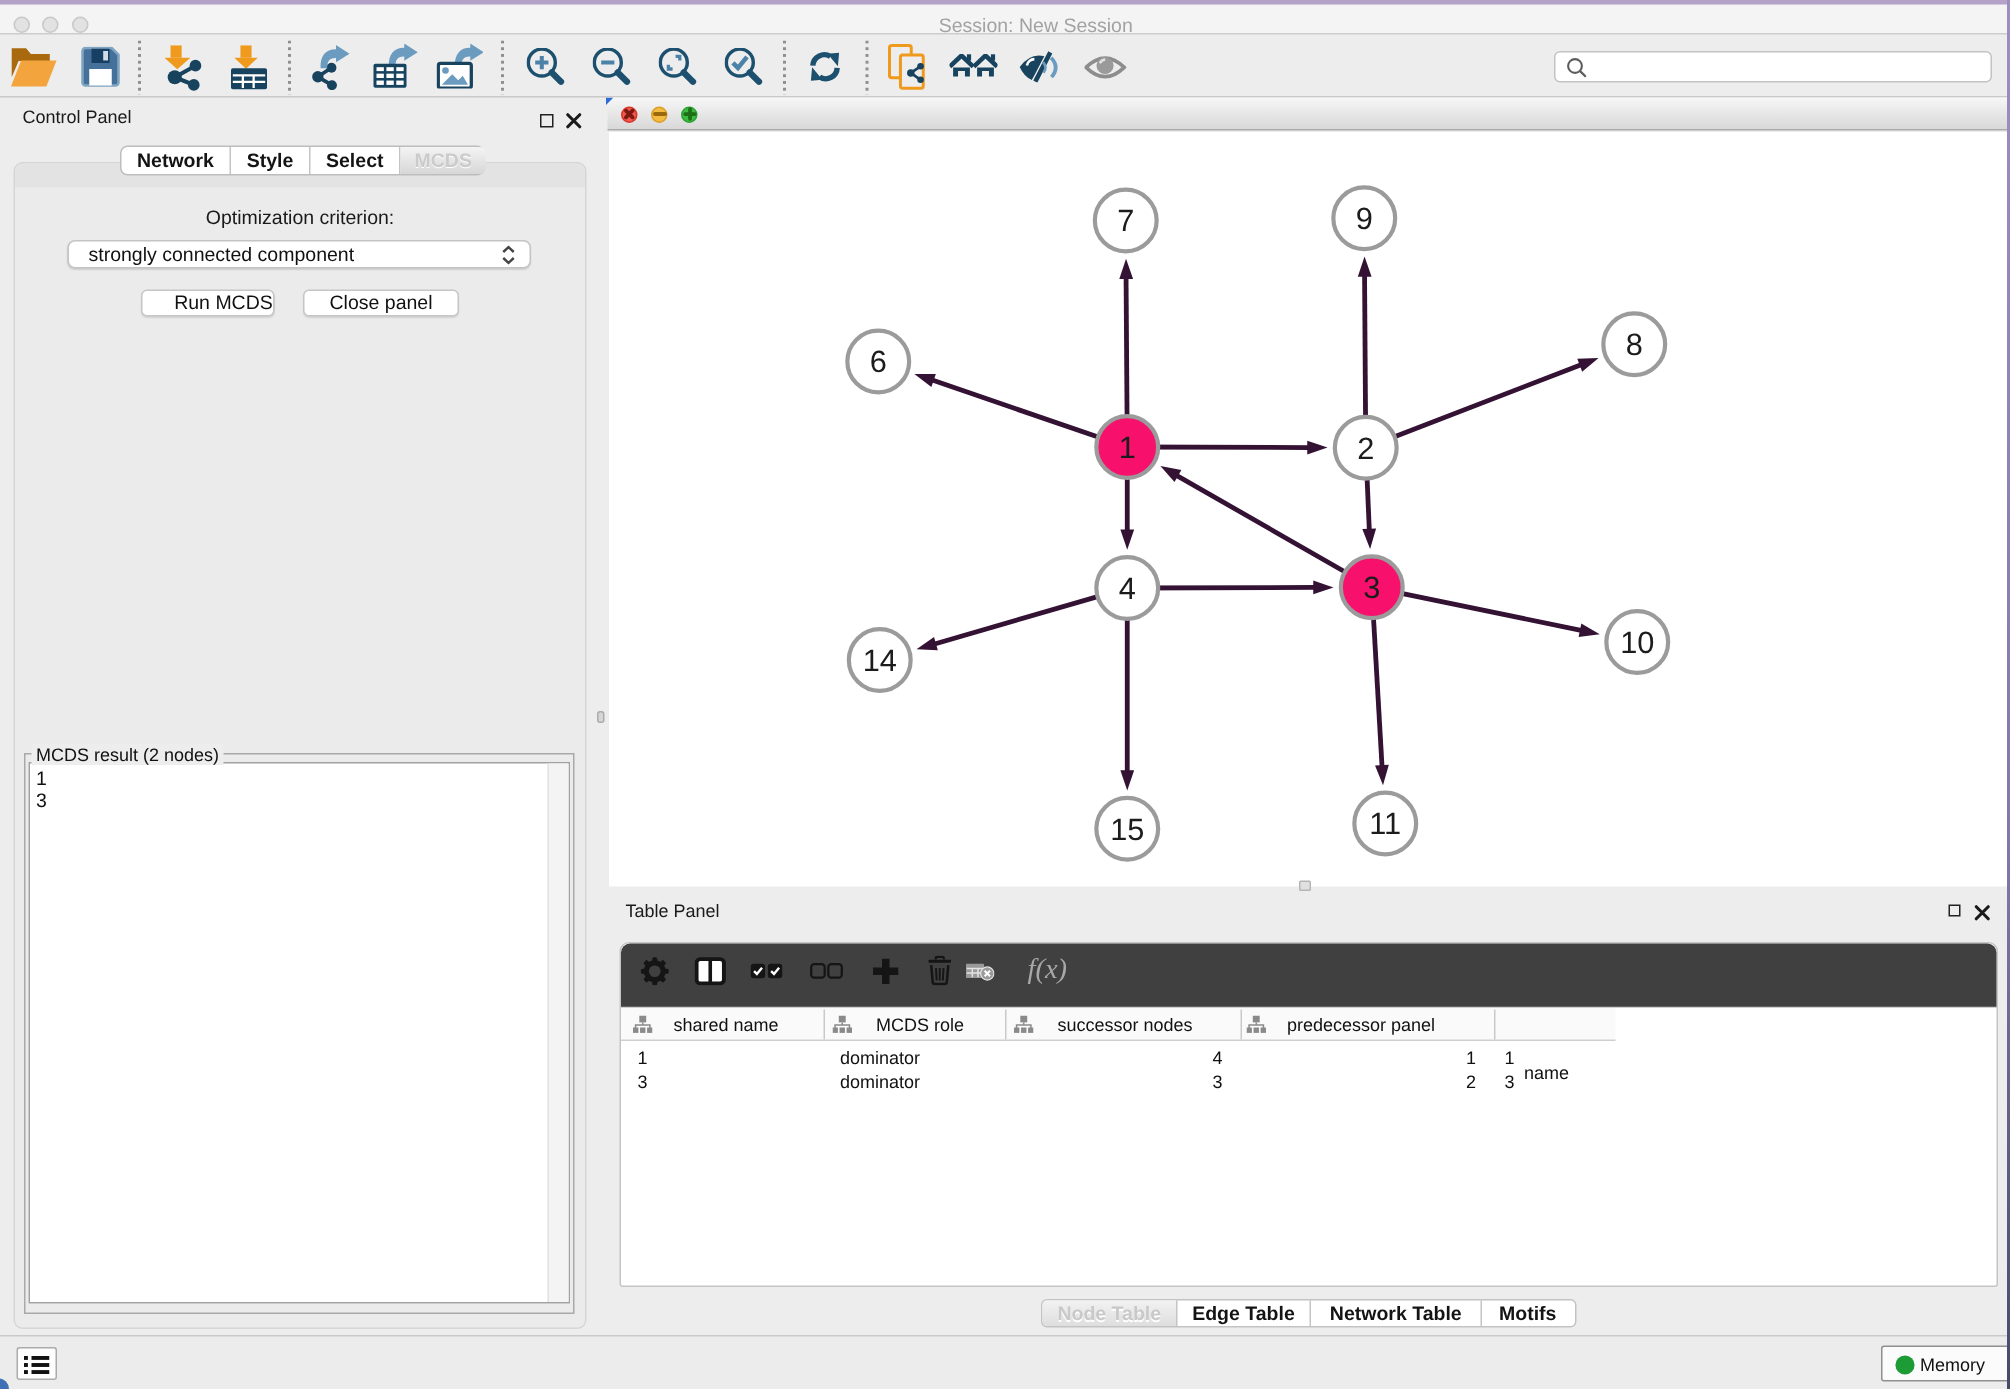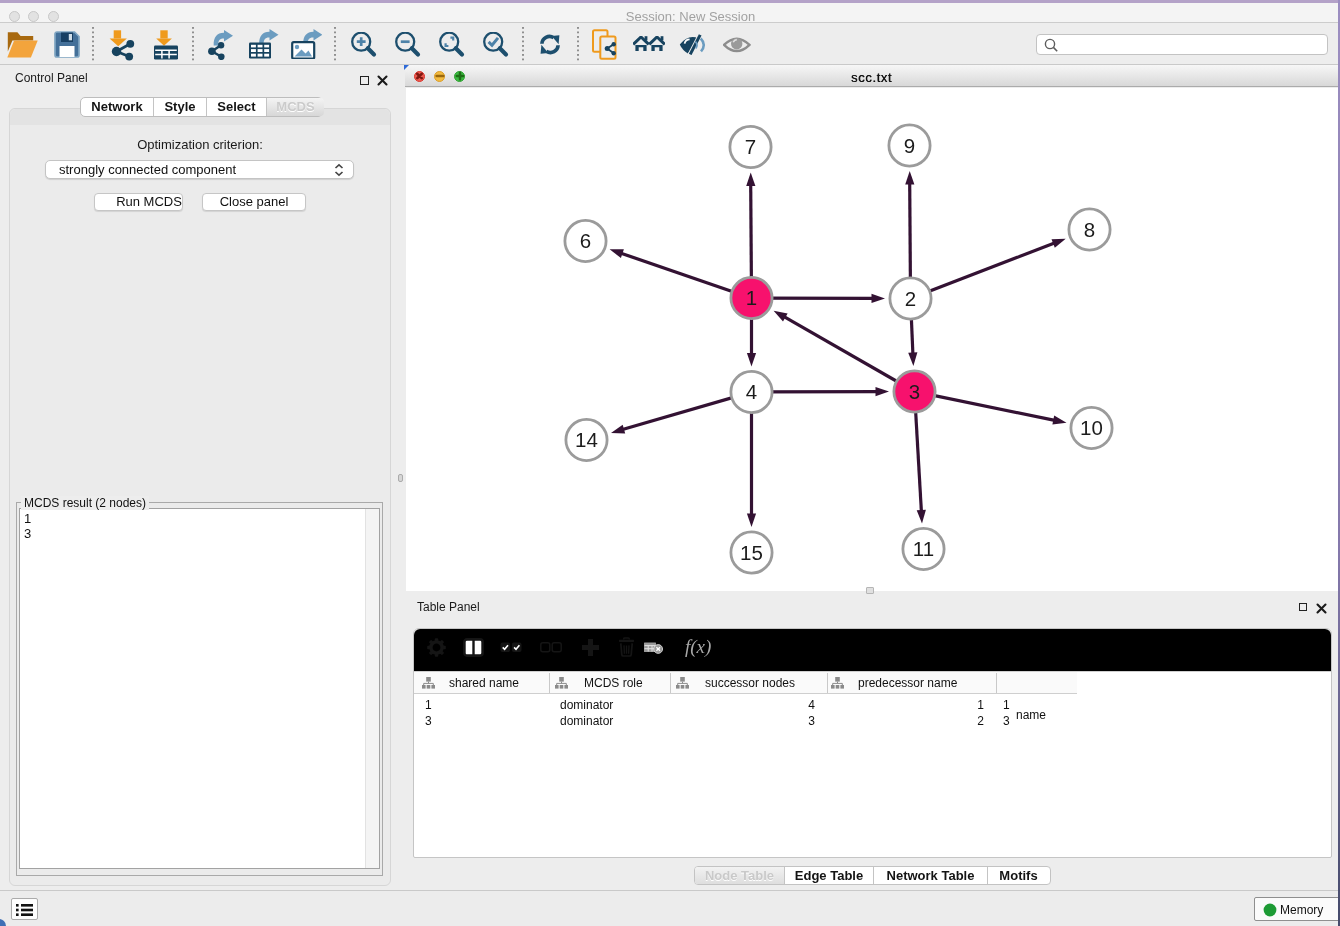--- a/index.html
+++ b/index.html
@@ -38,21 +38,21 @@
 #gripV { left:398px; top:474px; width:5px; height:8px; background:#d6d6d6; border:1px solid #ababab; border-radius:2px; }
 #sccTitle { left:405px; top:65px; width:933px; height:22px; background:linear-gradient(#f7f7f7,#d8d8d8); border-bottom:1px solid #ababab; }
 #sccName { position:absolute; left:0; right:0; top:5px; text-align:center; font-size:13px; letter-spacing:0.6px; color:#111; text-shadow:0.4px 0 0 #111; }
 .mac { position:absolute; top:5.5px; width:11px; height:11px; border-radius:50%; }
 #canvas { left:406px; top:88px; width:932px; height:503px; background:#ffffff; }
 #gripH { left:866px; top:587px; width:8px; height:7px; background:#e0e0e0; border:1px solid #b5b5b5; border-radius:1px; }
 
 #tpTitle { left:417px; top:600px; font-size:12px; color:#1a1a1a; }
 #tpMax { left:1299px; top:603px; width:8px; height:8px; border:1.5px solid #222; }
 #tpBox { left:413px; top:628px; width:919px; height:230px; background:#ffffff; border:1px solid #c5c5c5; border-radius:6px 6px 2px 2px; }
-#tpToolbar { left:414px; top:629px; width:917px; height:43px; background:#000000; border-radius:6px 6px 0 0; border-bottom:1px solid #cfcfcf; }
+#tpToolbar { left:414px; top:629px; width:917px; height:43px; background:#404040; border-radius:6px 6px 0 0; border-bottom:1px solid #cfcfcf; }
 #thead { left:414px; top:672px; width:663px; height:22px; background:#fafafa; border-bottom:1px solid #cfcfcf; }
 .thcell { position:absolute; top:4px; font-size:12px; color:#111; }
 .thdiv { position:absolute; top:1px; width:1px; height:20px; background:#c9c9c9; }
 .trow { position:absolute; font-size:12px; color:#111; }
 
 #btTabs { left:694px; top:866px; width:357px; height:19px; background:#ffffff; border:1px solid #c3c3c3; border-radius:4px; }
 .bttab { position:absolute; top:0; height:17px; line-height:17px; text-align:center; font-size:13px; font-weight:bold; color:#141414; }
 #btNode { background:linear-gradient(#f2f2f2,#dedede); color:#c9c9c9; text-shadow:0 1px 0 #ffffff; border-radius:3px 0 0 3px; }
 #listBtn { left:11px; top:898px; width:27px; height:22px; background:#fdfdfd; border:1px solid #ababab; border-radius:2px; }
 #memBtn { left:1254px; top:897px; width:97px; height:24px; background:#fbfbfb; border:1px solid #8f8f8f; border-radius:2px; font-size:12px; color:#111; }
@@ -226,21 +226,20 @@
 
 <div class="abs" id="sccTitle">
   <div class="mac" style="left:9px; background:#ee5a50; border:1px solid #d8342b;"></div>
   <div class="mac" style="left:29px; background:#f3bb40; border:1px solid #dc9e27;"></div>
   <div class="mac" style="left:49px; background:#3cba41; border:1px solid #2da232;"></div>
   <svg width="70" height="22" style="position:absolute; left:0; top:0;" viewBox="0 0 70 22">
     <path d="M12.3 13.2 L16.7 8.8 M16.7 13.2 L12.3 8.8" stroke="#7e1810" stroke-width="2.6" stroke-linecap="round"></path>
     <path d="M31.7 11 L38.3 11" stroke="#99670c" stroke-width="2.7" stroke-linecap="round"></path>
     <path d="M51.8 11 L58.2 11 M55 7.8 L55 14.2" stroke="#1d6e15" stroke-width="2.5" stroke-linecap="round"></path>
   </svg>
-  <div id="sccName">scc.txt</div>
 </div>
 <div class="abs" id="canvas">
 <svg width="932" height="503" viewBox="0 0 932 503" font-family="Liberation Sans, sans-serif">
 <line x1="345.5" y1="208.0" x2="344.7" y2="96.5" stroke="#331233" stroke-width="3.2"></line>
 <polygon points="344.7,84.5 349.4,98.0 340.2,98.0" fill="#331233"></polygon>
 <line x1="343.6" y1="209.4" x2="215.0" y2="165.2" stroke="#331233" stroke-width="3.2"></line>
 <polygon points="203.6,161.3 217.9,161.3 214.9,170.0" fill="#331233"></polygon>
 <line x1="347.5" y1="210.0" x2="467.0" y2="210.4" stroke="#331233" stroke-width="3.2"></line>
 <polygon points="479.0,210.4 465.5,215.0 465.5,205.8" fill="#331233"></polygon>
 <line x1="345.5" y1="212.0" x2="345.5" y2="266.5" stroke="#331233" stroke-width="3.2"></line>
@@ -375,21 +374,21 @@
       <rect x="9.4" y="8" width="3.6" height="3.6" fill="#8a8a8a"></rect>
     </svg>
 <div class="thcell" style="left:291px; white-space:nowrap;">successor nodes</div>
 <svg style="position:absolute; left:417px; top:5px;" width="13" height="12" viewBox="0 0 13 12">
       <rect x="4.2" y="0" width="4.6" height="4.6" fill="#8a8a8a"></rect>
       <path d="M6.5,4.6 V6.4 M1.7,8.4 V6.4 H11.3 V8.4" fill="none" stroke="#8a8a8a" stroke-width="1"></path>
       <rect x="0" y="8" width="3.6" height="3.6" fill="#8a8a8a"></rect>
       <rect x="4.7" y="8" width="3.6" height="3.6" fill="#8a8a8a"></rect>
       <rect x="9.4" y="8" width="3.6" height="3.6" fill="#8a8a8a"></rect>
     </svg>
-<div class="thcell" style="left:444px; white-space:nowrap;">predecessor name</div>
+<div class="thcell" style="left:444px; white-space:nowrap;">predecessor panel</div>
 <div class="thcell" style="left:602px; white-space:nowrap;margin-top:32px;">name</div>
 </div>
 <div class="trow" style="left:425px; top:698px;">1</div>
 <div class="trow" style="left:560px; top:698px;">dominator</div>
 <div class="trow" style="left:670px; top:698px; width:145px; text-align:right;">4</div>
 <div class="trow" style="left:827px; top:698px; width:157px; text-align:right;">1</div>
 <div class="trow" style="left:1003px; top:698px;">1</div>
 <div class="trow" style="left:425px; top:714px;">3</div>
 <div class="trow" style="left:560px; top:714px;">dominator</div>
 <div class="trow" style="left:670px; top:714px; width:145px; text-align:right;">3</div>

